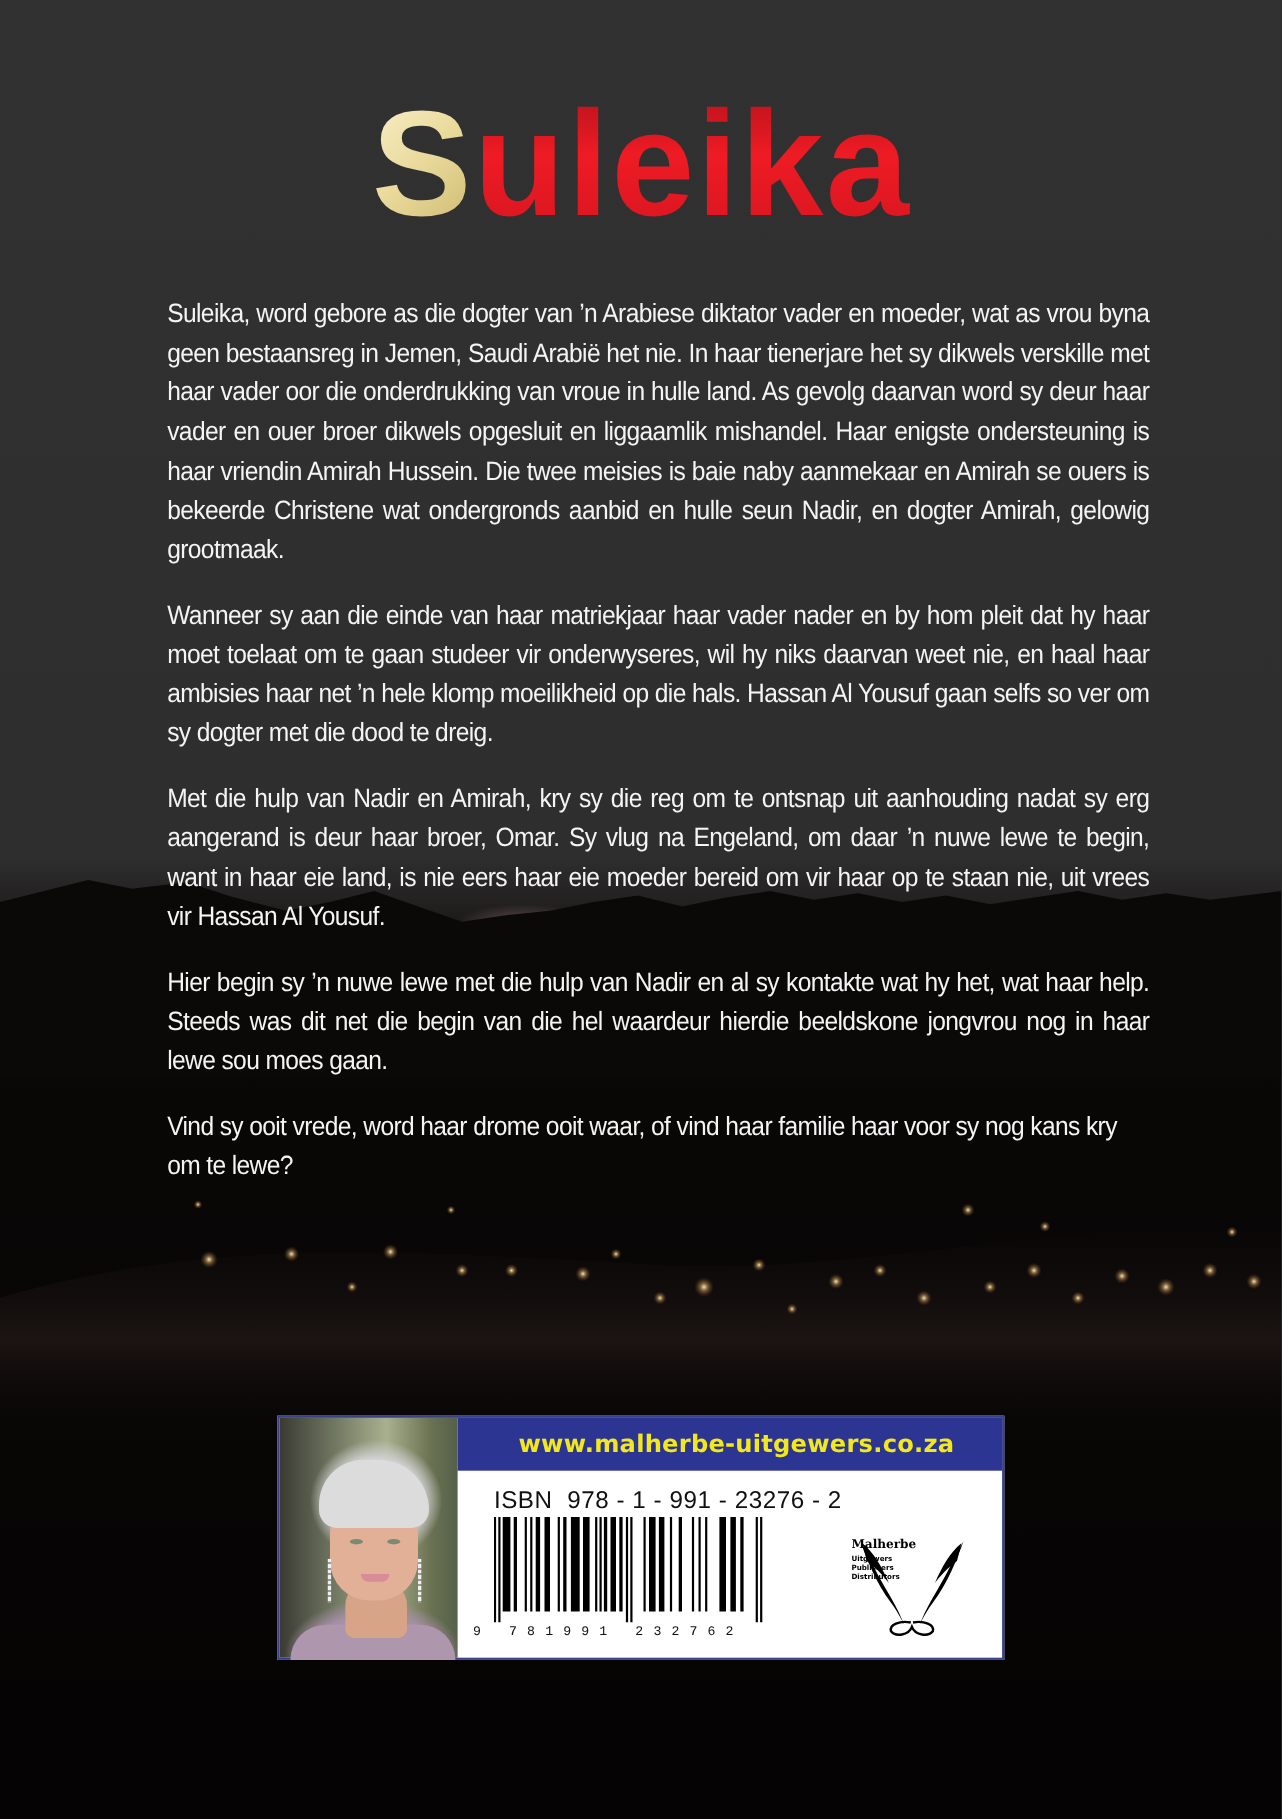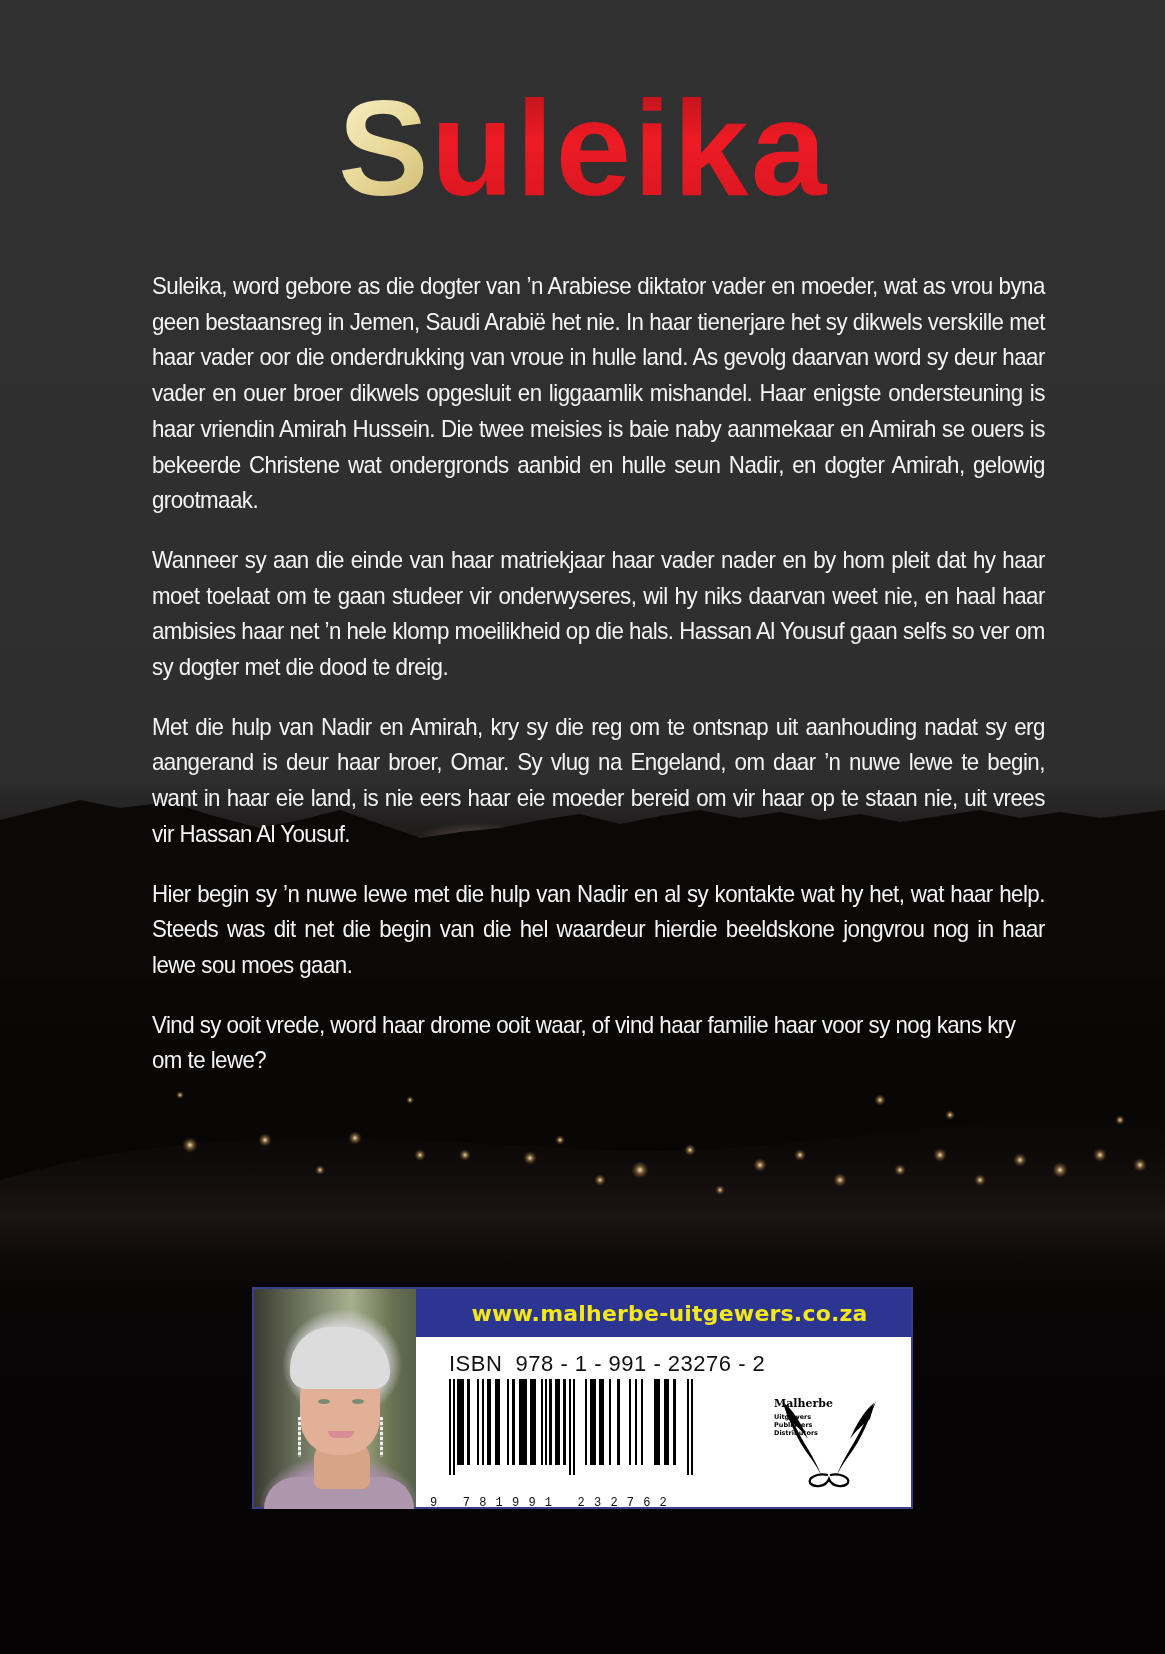--- a/index.html
+++ b/index.html
@@ -92,21 +92,20 @@
     font-family:"Liberation Sans", sans-serif;
     text-align:right;
   }
   .barcode {
     position:absolute; left:195px; top:90px; width:245px; height:96px;
   }
   .barcode-digits {
     position:absolute; left:176px; top:187px; width:290px;
     font-size:12px; color:#111; letter-spacing:9.2px; white-space:pre;
     font-family:"Liberation Mono", monospace;
-    margin-top:20px;
   }
   .logo {
     position:absolute; left:520px; top:100px; width:110px; height:100px;
   }
   .logo-name {
     position:absolute; left:0; top:8px; width:110px; text-align:left;
     font-size:11px; font-weight:bold; color:#000; font-family:"DejaVu Serif", serif;
   }
   .logo-sub {
     position:absolute; left:0; width:110px; text-align:left;

